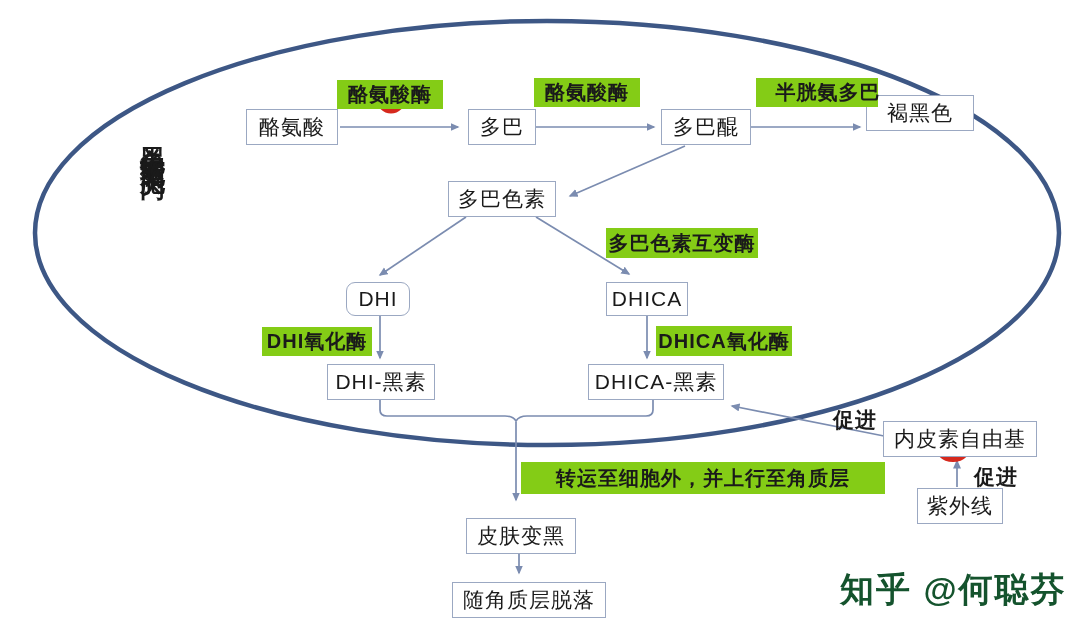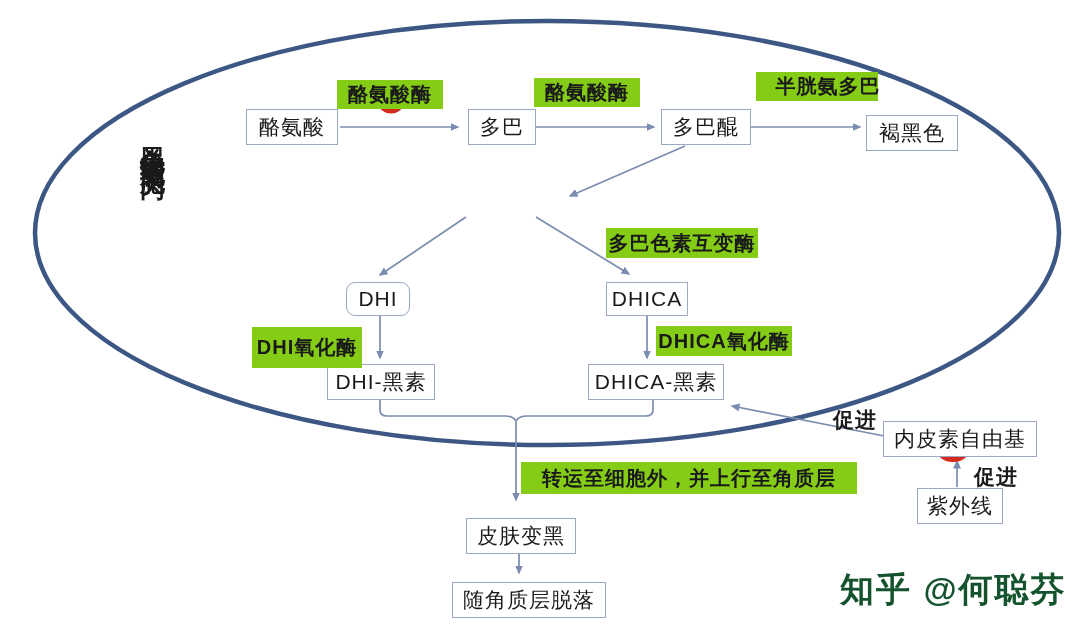--- a/index.html
+++ b/index.html
@@ -64,36 +64,37 @@
 
     <circle cx="391" cy="99" r="12" fill="none" stroke="#D6291D" stroke-width="5"></circle>
     <circle cx="953" cy="442" r="17" fill="none" stroke="#D6291D" stroke-width="6"></circle>
   </svg>
 
   <div class="celllabel" style="left:140px;top:126px;">黑色素细胞（胞内）</div>
 
   <div class="box" style="left:246px;top:109px;width:92px;height:36px;">酪氨酸</div>
   <div class="box" style="left:468px;top:109px;width:68px;height:36px;">多巴</div>
   <div class="box" style="left:661px;top:109px;width:90px;height:36px;">多巴醌</div>
-  <div class="box" style="left:866px;top:115px;width:92px;height:36px;">褐黑色</div>
+  <div class="box" style="left:866px;top:95px;width:108px;height:36px;">褐黑色</div>
+  <div class="box" style="left:448px;top:181px;width:108px;height:36px;">多巴色素</div>
   <div class="box" style="left:346px;top:282px;width:64px;height:34px;border-radius:9px;">DHI</div>
   <div class="box" style="left:606px;top:282px;width:82px;height:34px;">DHICA</div>
   <div class="box" style="left:327px;top:364px;width:108px;height:36px;">DHI-黑素</div>
   <div class="box" style="left:588px;top:364px;width:136px;height:36px;">DHICA-黑素</div>
   <div class="box" style="left:883px;top:421px;width:154px;height:36px;">内皮素自由基</div>
   <div class="box" style="left:917px;top:488px;width:86px;height:36px;">紫外线</div>
   <div class="box" style="left:466px;top:518px;width:110px;height:36px;">皮肤变黑</div>
   <div class="box" style="left:452px;top:582px;width:154px;height:36px;">随角质层脱落</div>
 
   <div class="enzyme" style="left:337px;top:80px;width:106px;height:29px;">酪氨酸酶</div>
   <div class="enzyme" style="left:534px;top:78px;width:106px;height:29px;">酪氨酸酶</div>
-  <div class="enzyme" style="left:756px;top:72px;width:122px;height:29px;padding-left:22px;">半胱氨多巴</div>
+  <div class="enzyme" style="left:756px;top:78px;width:122px;height:29px;padding-left:22px;">半胱氨多巴</div>
   <div class="enzyme" style="left:606px;top:228px;width:152px;height:30px;">多巴色素互变酶</div>
-  <div class="enzyme" style="left:252px;top:327px;width:110px;height:41px;">DHI氧化酶</div>
+  <div class="enzyme" style="left:262px;top:327px;width:110px;height:29px;">DHI氧化酶</div>
   <div class="enzyme" style="left:656px;top:326px;width:136px;height:30px;">DHICA氧化酶</div>
-  <div class="enzyme" style="left:521px;top:462px;width:336px;height:32px;">转运至细胞外，并上行至角质层</div>
+  <div class="enzyme" style="left:521px;top:462px;width:364px;height:32px;">转运至细胞外，并上行至角质层</div>
 
   <div class="plainlabel" style="left:833px;top:406px;">促进</div>
   <div class="plainlabel" style="left:974px;top:463px;">促进</div>
 
   <div class="watermark" style="left:840px;top:567px;">知乎 @何聪芬</div>
 
 </div>
 
 </body></html>

